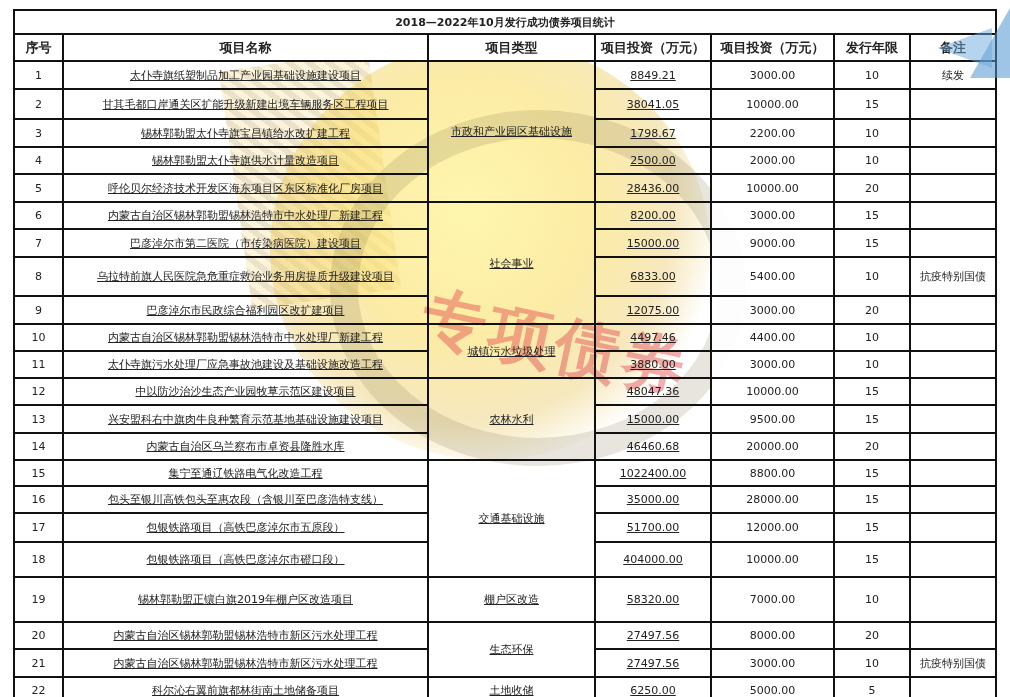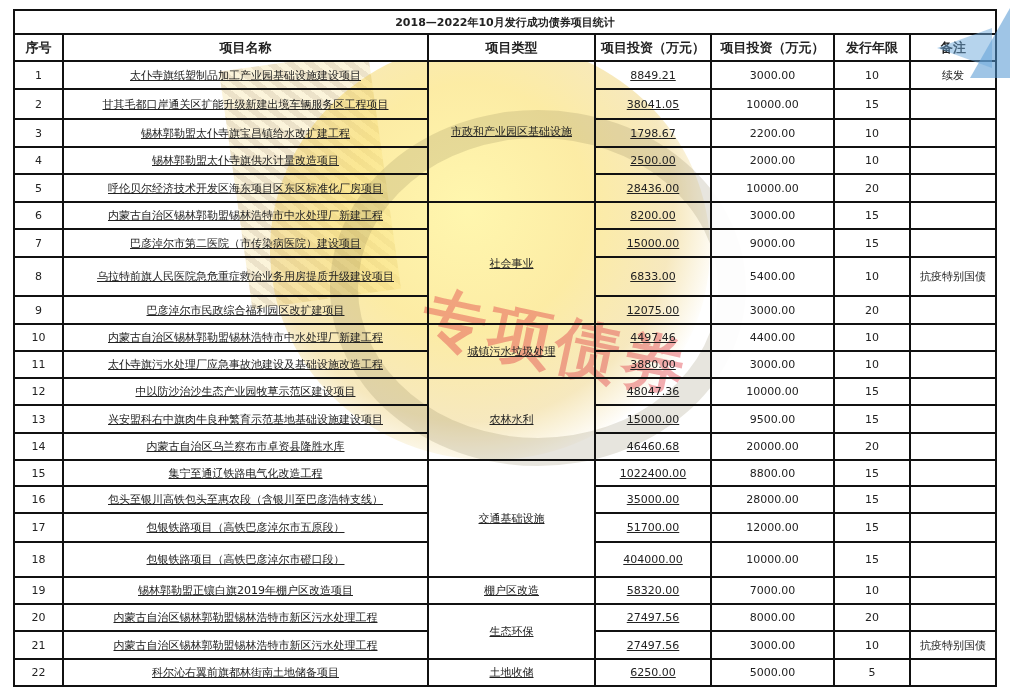--- a/index.html
+++ b/index.html
@@ -292,21 +292,21 @@
         <td class="solid"></td>
       </tr>
       <tr style="height: 35px;">
         <td class="solid">18</td>
         <td class="clear">包银铁路项目（高铁巴彦淖尔市磴口段）</td>
         <td class="clear">404000.00</td>
         <td class="solid">10000.00</td>
         <td class="solid">15</td>
         <td class="solid"></td>
       </tr>
-      <tr style="height: 27px;">
+      <tr style="height: 45px;">
         <td class="solid">19</td>
         <td class="clear">锡林郭勒盟正镶白旗2019年棚户区改造项目</td>
         <td class="clear" rowspan="1">棚户区改造</td>
         <td class="clear">58320.00</td>
         <td class="solid">7000.00</td>
         <td class="solid">10</td>
         <td class="solid"></td>
       </tr>
       <tr style="height: 27px;">
         <td class="solid">20</td>

